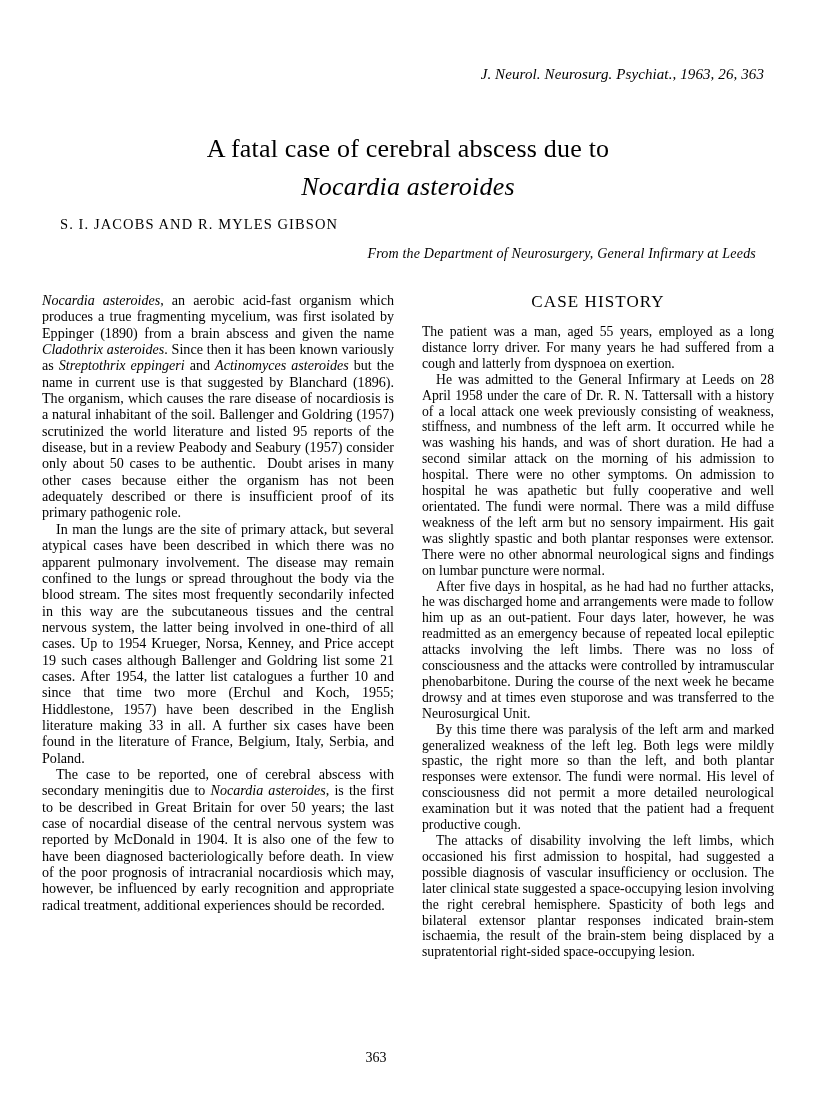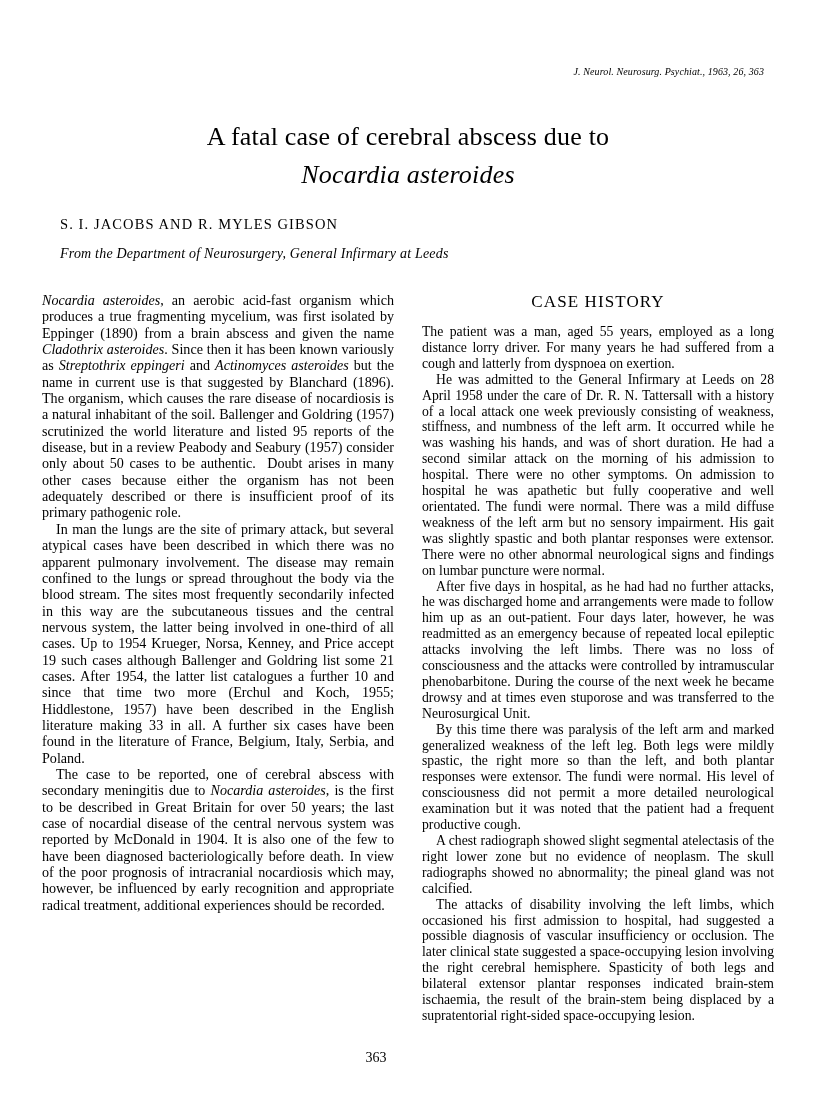--- a/index.html
+++ b/index.html
@@ -14,27 +14,27 @@
     background: #ffffff;
     font-family: "Liberation Serif", serif;
     color: #000000;
     box-sizing: border-box;
     overflow: hidden;
   }
   .journal-ref {
     position: absolute;
     top: 66px;
     right: 52px;
-    font-size: 10px;
+    font-size: 15px;
     font-style: italic;
     letter-spacing: 0.1px;
   }
   .title-block {
     position: absolute;
-    top: 120px;
+    top: 132px;
     left: 60px;
     right: 60px;
     text-align: center;
   }
   .title-line1 {
     font-size: 26px;
     line-height: 34px;
     letter-spacing: 0.2px;
   }
   .title-line2 {
@@ -50,21 +50,21 @@
     left: 60px;
     right: 60px;
     font-size: 14.5px;
     letter-spacing: 1.1px;
   }
   .affiliation {
     position: absolute;
     top: 246px;
     left: 60px;
     right: 60px;
-    text-align: left;
+    text-align: right;
     font-size: 14px;
     font-style: italic;
     letter-spacing: 0.2px;
   }
   .columns {
     position: absolute;
     top: 292px;
     left: 42px;
     width: 732px;
     display: flex;
@@ -132,21 +132,20 @@
       <p class="indent">In man the lungs are the site of primary attack, but several atypical cases have been described in which there was no apparent pulmonary involvement. The disease may remain confined to the lungs or spread throughout the body via the blood stream. The sites most frequently secondarily infected in this way are the subcutaneous tissues and the central nervous system, the latter being involved in one-third of all cases. Up to 1954 Krueger, Norsa, Kenney, and Price accept 19 such cases although Ballenger and Goldring list some 21 cases. After 1954, the latter list catalogues a further 10 and since that time two more (Erchul and Koch, 1955; Hiddlestone, 1957) have been described in the English literature making 33 in all. A further six cases have been found in the literature of France, Belgium, Italy, Serbia, and Poland.</p>
       <p class="indent">The case to be reported, one of cerebral abscess with secondary meningitis due to <i>Nocardia asteroides</i>, is the first to be described in Great Britain for over 50 years; the last case of nocardial disease of the central nervous system was reported by McDonald in 1904. It is also one of the few to have been diagnosed bacteriologically before death. In view of the poor prognosis of intracranial nocardiosis which may, however, be influenced by early recognition and appropriate radical treatment, additional experiences should be recorded.</p>
     </div>
 
     <div class="col rcol">
       <div class="section-head">CASE HISTORY</div>
       <p class="first-para">The patient was a man, aged 55 years, employed as a long distance lorry driver. For many years he had suffered from a cough and latterly from dyspnoea on exertion.</p>
       <p class="indent">He was admitted to the General Infirmary at Leeds on 28 April 1958 under the care of Dr. R. N. Tattersall with a history of a local attack one week previously consisting of weakness, stiffness, and numbness of the left arm. It occurred while he was washing his hands, and was of short duration. He had a second similar attack on the morning of his admission to hospital. There were no other symptoms. On admission to hospital he was apathetic but fully cooperative and well orientated. The fundi were normal. There was a mild diffuse weakness of the left arm but no sensory impairment. His gait was slightly spastic and both plantar responses were extensor. There were no other abnormal neurological signs and findings on lumbar puncture were normal.</p>
       <p class="indent">After five days in hospital, as he had had no further attacks, he was discharged home and arrangements were made to follow him up as an out-patient. Four days later, however, he was readmitted as an emergency because of repeated local epileptic attacks involving the left limbs. There was no loss of consciousness and the attacks were controlled by intramuscular phenobarbitone. During the course of the next week he became drowsy and at times even stuporose and was transferred to the Neurosurgical Unit.</p>
       <p class="indent">By this time there was paralysis of the left arm and marked generalized weakness of the left leg. Both legs were mildly spastic, the right more so than the left, and both plantar responses were extensor. The fundi were normal. His level of consciousness did not permit a more detailed neurological examination but it was noted that the patient had a frequent productive cough.</p>
-      <p class="indent">A chest radiograph showed slight segmental atelectasis of the right lower zone but no evidence of neoplasm. The skull radiographs showed no abnormality; the pineal gland was not calcified.</p>
       <p class="indent">The attacks of disability involving the left limbs, which occasioned his first admission to hospital, had suggested a possible diagnosis of vascular insufficiency or occlusion. The later clinical state suggested a space-occupying lesion involving the right cerebral hemisphere. Spasticity of both legs and bilateral extensor plantar responses indicated brain-stem ischaemia, the result of the brain-stem being displaced by a supratentorial right-sided space-occupying lesion.</p>
     </div>
 
   </div>
 
   <div class="page-number">363</div>
 
 </div>
 
 </body></html>

